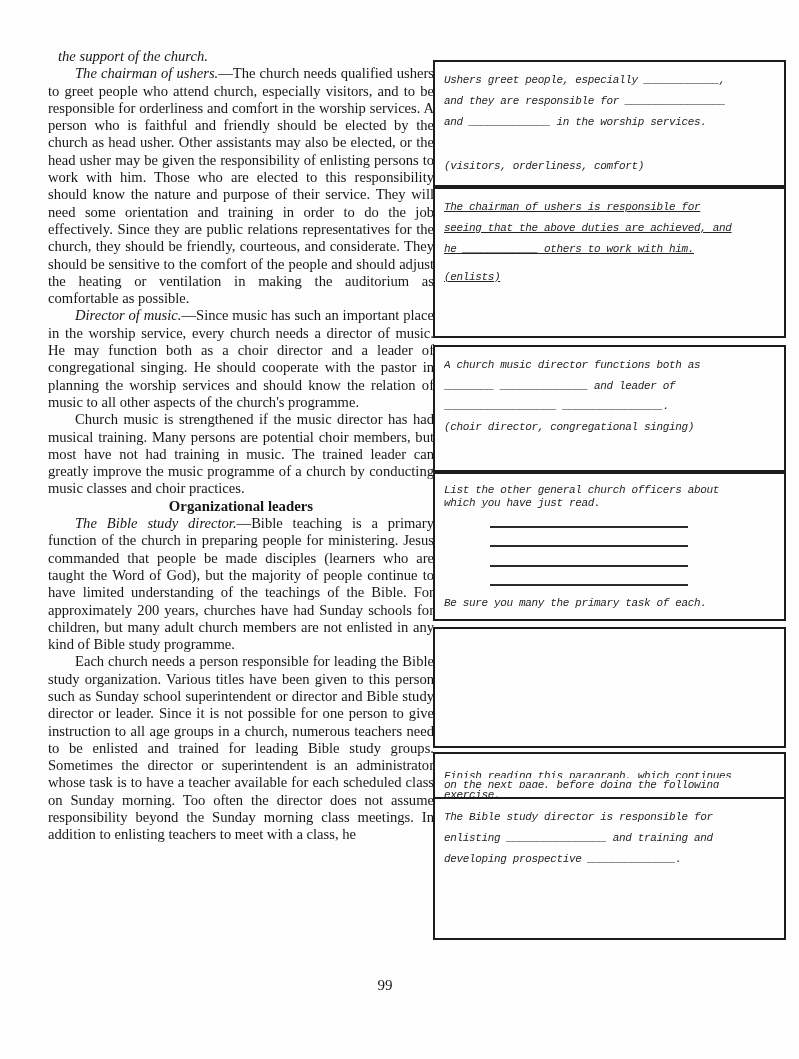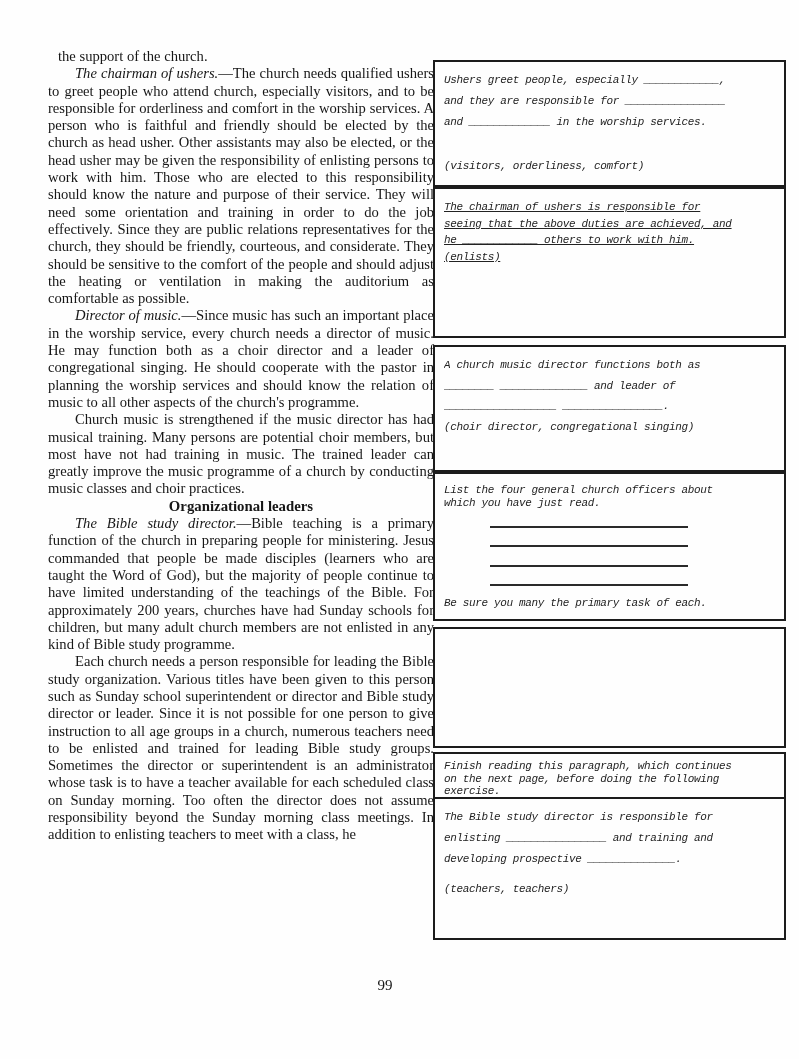--- a/index.html
+++ b/index.html
@@ -19,21 +19,21 @@
     left: 48px;
     top: 48px;
     width: 386px;
     font-size: 14.6px;
     line-height: 17.3px;
     text-align: justify;
     color: #161616;
   }
   .para { margin: 0; }
   .para.ind { text-indent: 27px; }
-  .para.cont { text-indent: 10px; }
+  .para.cont { text-indent: 10px; font-style: italic; }
   .para .lead { font-style: italic; }
   .subhead {
     margin: 0;
     font-size: 14.8px;
     font-weight: bold;
     line-height: 17.3px;
     text-align: center;
   }
 
   
@@ -58,31 +58,31 @@
     font-style: italic;
     font-size: 11px;
     letter-spacing: -0.35px;
     line-height: 21px;
     color: #222;
   }
   .tline { white-space: pre; overflow: hidden; }
   .tight .tline { line-height: 15.5px; }
   .box4line { line-height: 16px; white-space: pre; overflow: hidden; }
   .answer { margin-top: auto; white-space: pre; }
-  .mb40 { margin-bottom: 60px; }
+  .mb40 { margin-bottom: 40px; }
   .mb12 { margin-bottom: 24px; }
   .mb30 { margin-bottom: 30px; }
   .blankrow {
     width: 198px;
     height: 14px;
     margin: 6px 0 0 46px;
     border-bottom: 2px solid #2a2a2a;
   }
   .box-footer { margin-top: 9px; line-height: 16px; white-space: pre; }
-  .short { padding-top: 5px; font-family: Liberation Mono, monospace; }
+  .short { padding-top: 15px; font-family: Liberation Mono, monospace; }
 
   
   .page-number {
     position: absolute;
     left: 0;
     top: 977px;
     width: 770px;
     text-align: center;
     font-size: 15px;
     color: #161616;
@@ -120,41 +120,40 @@
     </div>
 
     <div class="box" style="top:285px; height:127px;">
       <div class="tline">A church music director functions both as</div>
       <div class="tline">________ ______________ and leader of</div>
       <div class="tline">__________________ ________________.</div>
       <div class="answer mb12">(choir director, congregational singing)</div>
     </div>
 
     <div class="box" style="top:412px; height:149px;">
-      <div class="box4line">List the four general church officers about</div>
+      <div class="box4line">List the other general church officers about</div>
       <div class="box4line">which you have just read.</div>
       <div class="blankrow"></div>
       <div class="blankrow"></div>
       <div class="blankrow"></div>
       <div class="blankrow"></div>
       <div class="box-footer">Be sure you many the primary task of each.</div>
     </div>
 
     <div class="box" style="top:567px; height:121px;"></div>
 
     <div class="box tight short" style="top:692px; height:55px;">
       <div class="tline">Finish reading this paragraph, which continues</div>
       <div class="tline">on the next page, before doing the following</div>
       <div class="tline">exercise.</div>
     </div>
 
     <div class="box" style="top:737px; height:143px;">
       <div class="tline">The Bible study director is responsible for</div>
       <div class="tline">enlisting ________________ and training and</div>
       <div class="tline">developing prospective ______________.</div>
-      <div class="answer mb30">(teachers, teachers)</div>
     </div>
 
   </div>
 
   <div class="page-number">99</div>
 
 </div>
 
 </body></html>

